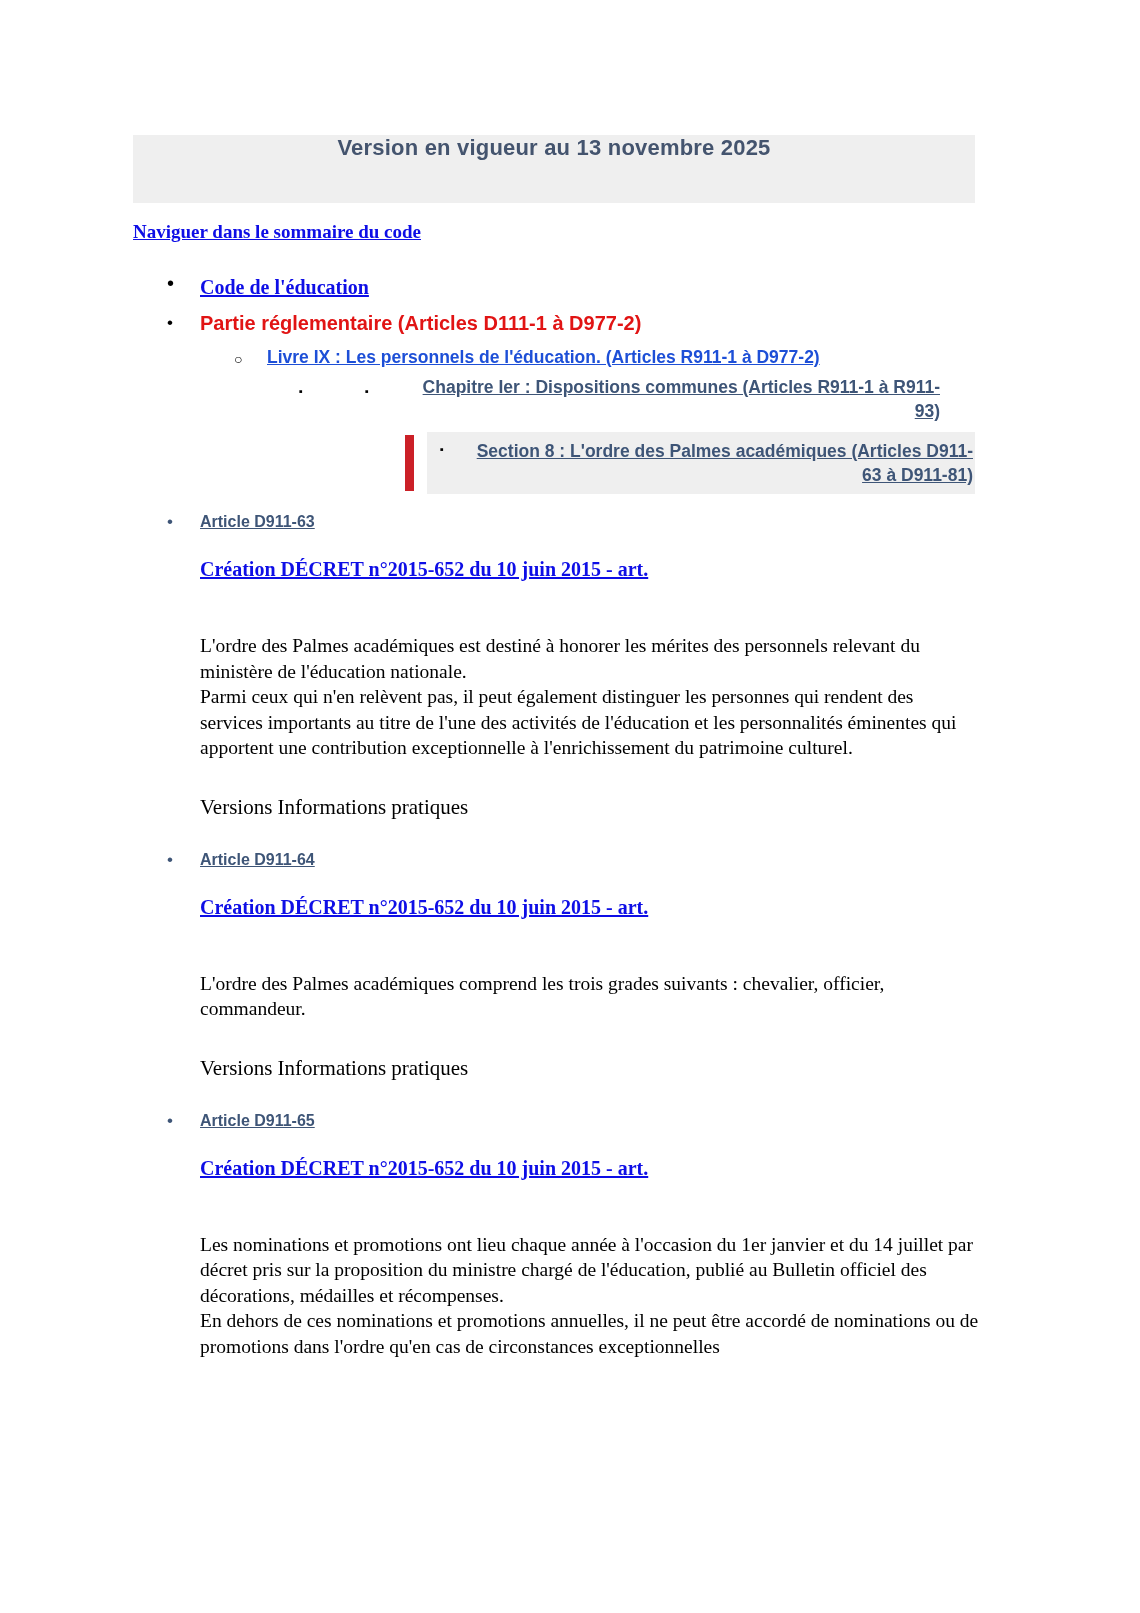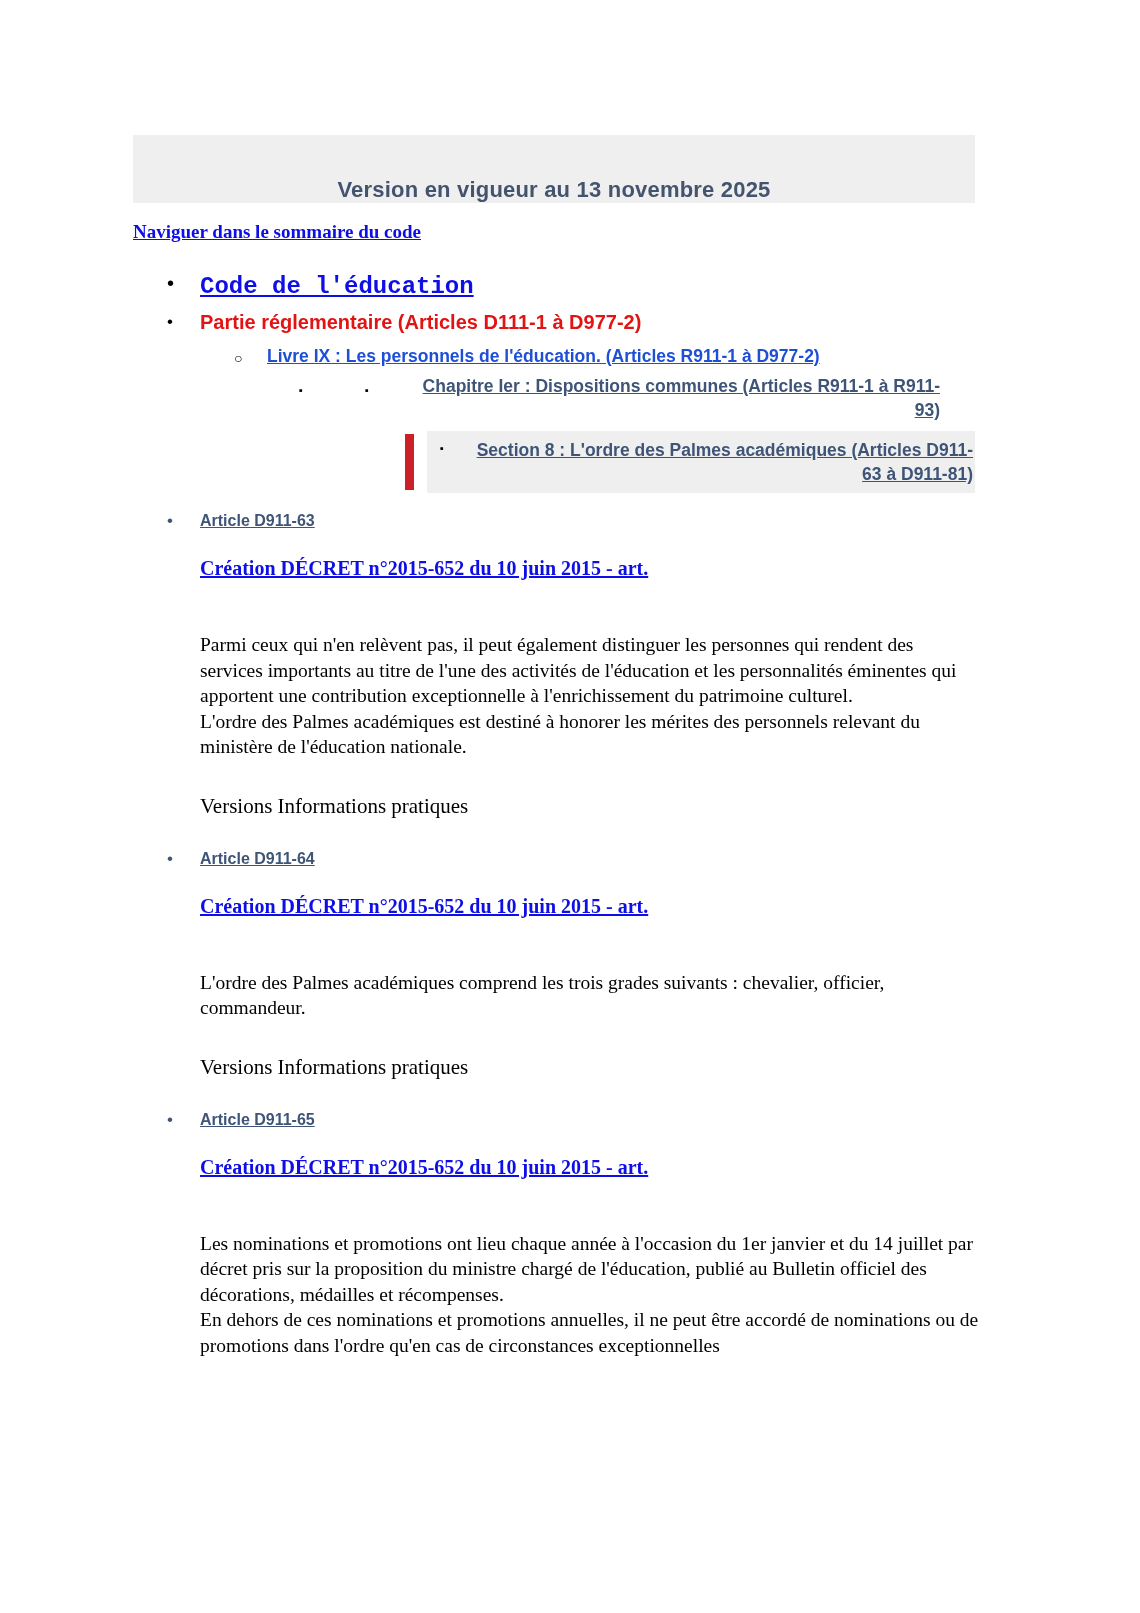--- a/index.html
+++ b/index.html
@@ -23,21 +23,21 @@
     position:relative;
   }
   .content{
     margin:135px 165px 0 133px;
     width:842px;
   }
   
   .banner{
     width:842px;height:68px;
     background:var(--banner-bg);
-    display:flex;align-items:flex-end;justify-content:center;
+    display:flex;align-items:flex-start;justify-content:center;
   }
   .banner span{
     font-family:"Liberation Sans", sans-serif;
     font-weight:bold;font-size:22px;
     color:var(--banner-text);
     letter-spacing:.2px;
   }
   
   .nav-link{
     display:inline-block;margin-top:18px;
@@ -59,22 +59,22 @@
   .lvl2{padding-left:134px;}
   .lvl2 .bullet{left:101px;}
   .lvl3{padding-left:199px;}
   .lvl3 .bullet{left:166px;}
   .lvl4{padding-left:267px;}
   .lvl4 .bullet{left:232px;}
 
   .code-row{line-height:34px;}
   .code-row .bullet{font-size:20px;top:-4px;}
   .code-link{
-    font-family:Liberation Mono, monospace;
-    font-weight:bold;font-size:24px;
+    font-family:Liberation Serif, serif;
+    font-weight:bold;font-size:20px;
     color:var(--link-blue);text-decoration:underline;cursor:pointer;
   }
   .partie-row{margin-top:6px;line-height:22px;}
   .partie-row .bullet{font-size:17px;top:0;}
   .partie-label{
     font-family:"Liberation Sans", sans-serif;
     font-weight:bold;font-size:20px;
     color:var(--red-text);
   }
   .tree-link{
@@ -191,22 +191,22 @@
   </div>
 
   <section class="article">
     <div class="row lvl1 article-head">
       <span class="bullet">•</span>
       <a class="article-title">Article D911-63</a>
     </div>
     <div class="article-content">
       <a class="creation-link">Création DÉCRET n°2015-652 du 10 juin 2015 - art.</a>
       <div class="article-body">
+        <p>L'ordre des Palmes académiques est destiné à honorer les mérites des personnels relevant du ministère de l'éducation nationale.</p>
         <p>Parmi ceux qui n'en relèvent pas, il peut également distinguer les personnes qui rendent des services importants au titre de l'une des activités de l'éducation et les personnalités éminentes qui apportent une contribution exceptionnelle à l'enrichissement du patrimoine culturel.</p>
-        <p>L'ordre des Palmes académiques est destiné à honorer les mérites des personnels relevant du ministère de l'éducation nationale.</p>
       </div>
       <div class="article-footer">Versions Informations pratiques</div>
     </div>
   </section>
 
   <section class="article">
     <div class="row lvl1 article-head">
       <span class="bullet">•</span>
       <a class="article-title">Article D911-64</a>
     </div>

